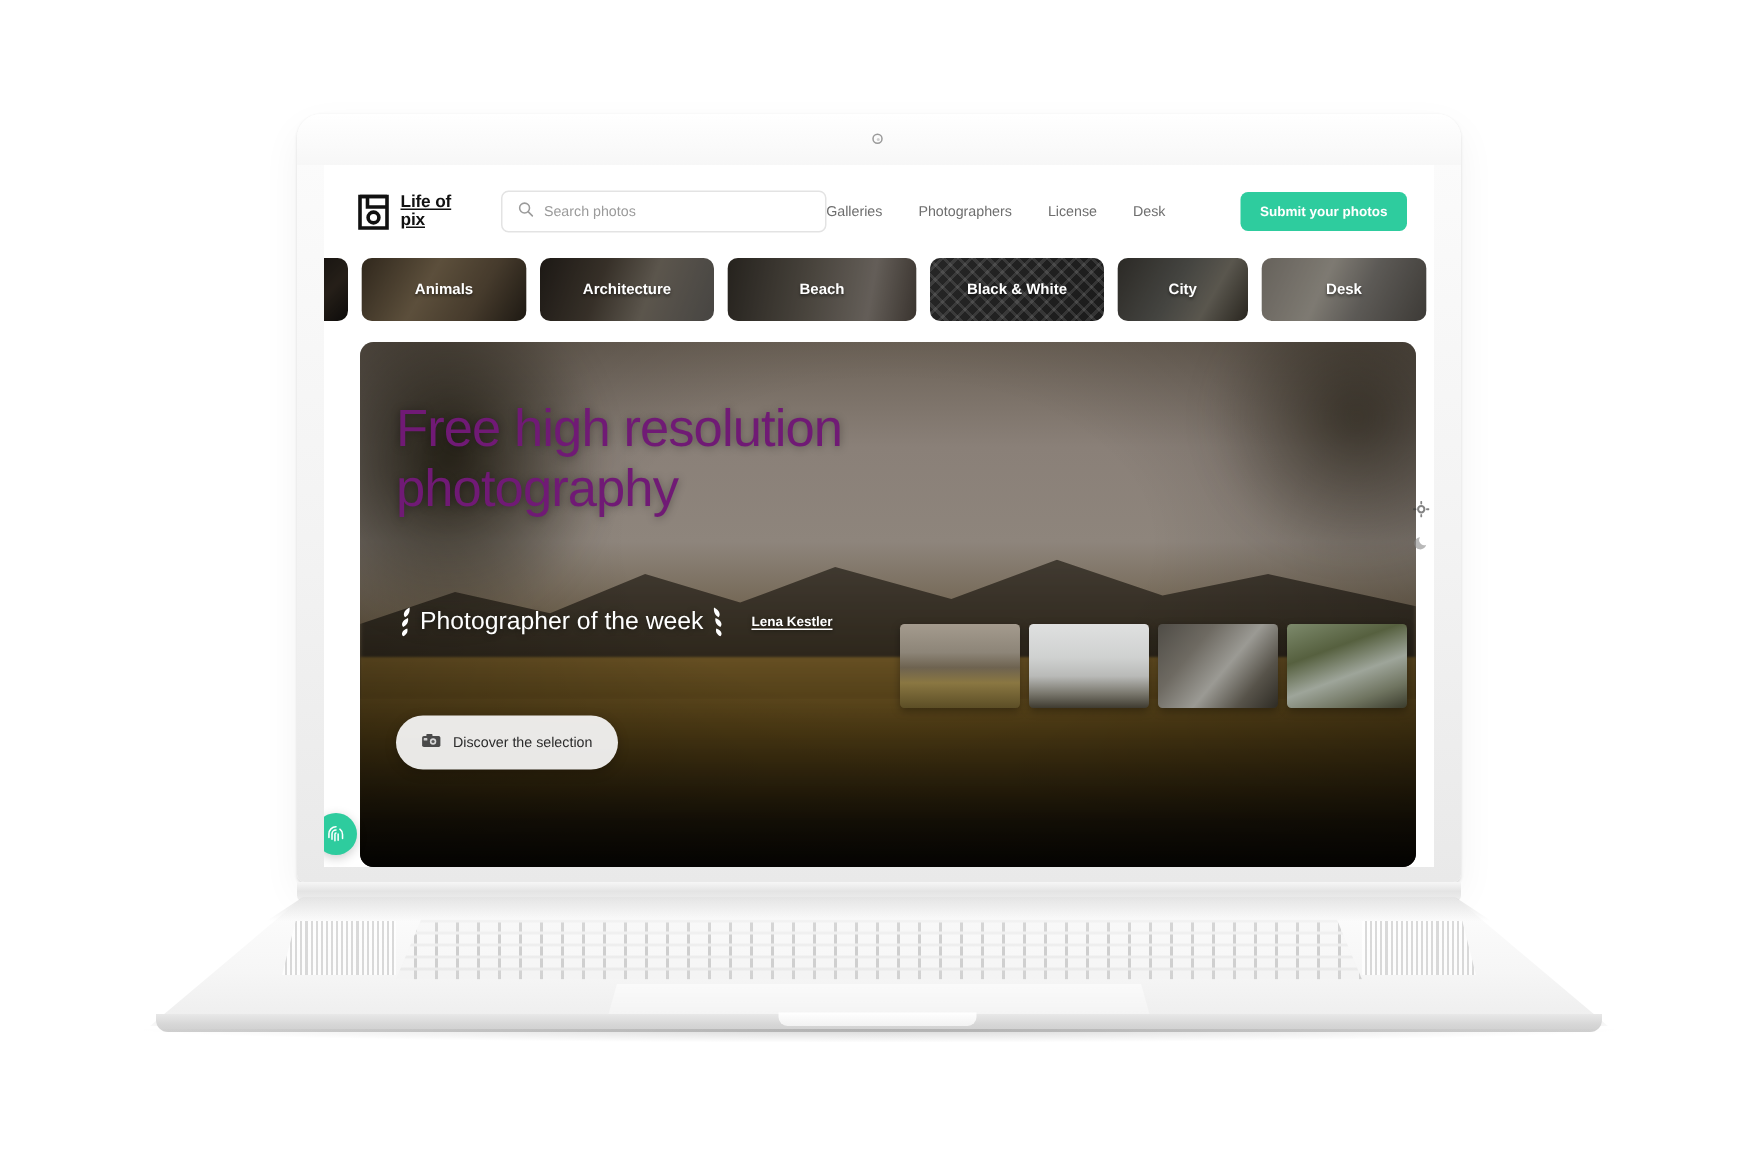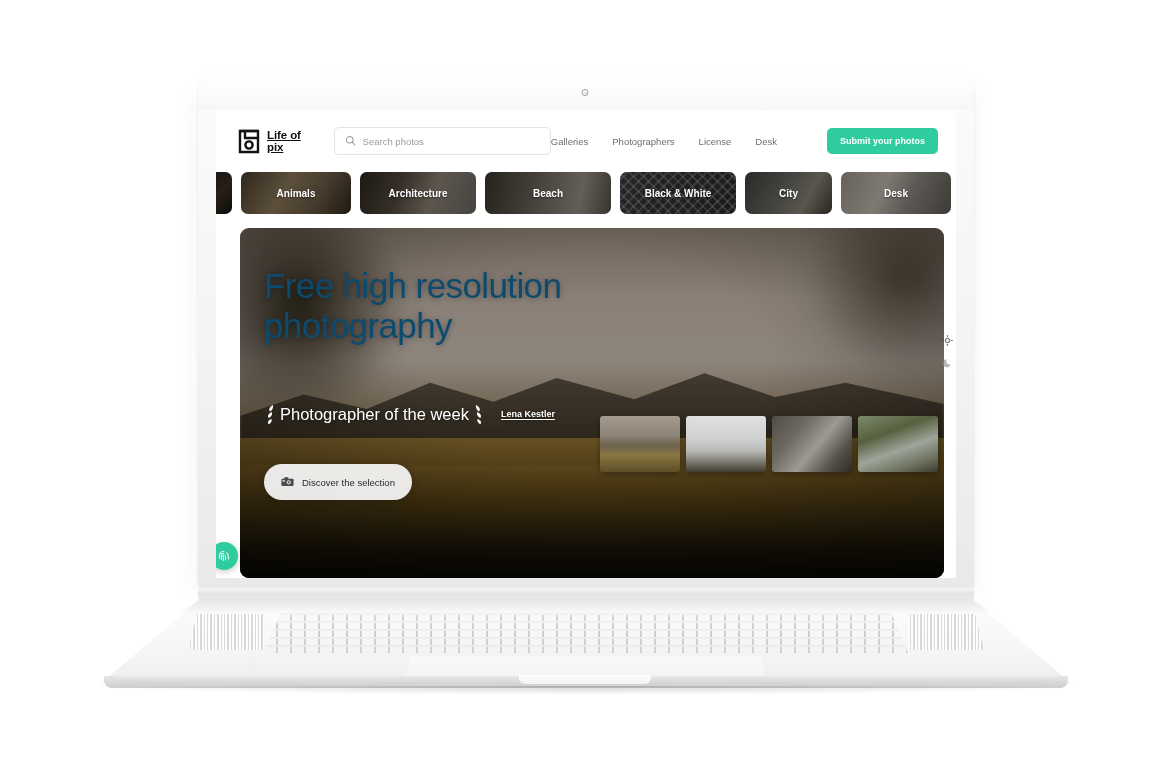--- a/index.html
+++ b/index.html
@@ -218,41 +218,41 @@
     background: radial-gradient(ellipse at 60% 40%, rgba(40,34,22,.7), rgba(40,34,22,0) 70%);
     filter: blur(10px);
   }
   .hero-vig {
     position:absolute; inset:0;
     background: radial-gradient(ellipse at 50% 38%, rgba(0,0,0,0) 35%, rgba(0,0,0,.34) 100%);
   }
 
   .hero-content { position:relative; z-index:3; padding: 38px 0 0 24px; }
   .hero-title {
-    color:#0c4a6e; font-size:35px; line-height:1.13; font-weight:normal;
+    color:#701a75; font-size:35px; line-height:1.13; font-weight:normal;
     letter-spacing:-0.6px; max-width: 420px;
     text-shadow: 0 1px 6px rgba(0,0,0,.35);
   }
 
   .potw-row { display:flex; align-items:center; gap:16px; margin-top: 58px; }
   .potw {
     display:flex; align-items:center; gap:3px;
     color:#fff; font-size:16.5px;
     text-shadow: 0 1px 4px rgba(0,0,0,.45);
   }
   .laurel { width:13px; height:22px; flex:none; }
   .potw-name {
     color:#fff; font-size:9px; font-weight:bold;
     text-underline-offset:2px;
     text-shadow: 0 1px 3px rgba(0,0,0,.5);
     cursor:pointer;
   }
 
   .discover {
-    margin-top: 39px;
+    margin-top: 52px;
     display:inline-flex; align-items:center; gap:8px;
     background: rgba(248,248,248,.93);
     border-radius: 20px;
     padding: 9px 17px;
     box-shadow: 0 2px 8px rgba(0,0,0,.22);
     cursor:pointer;
   }
   .discover-label { font-size:9.5px; color:#2b2b2b; }
 
   

